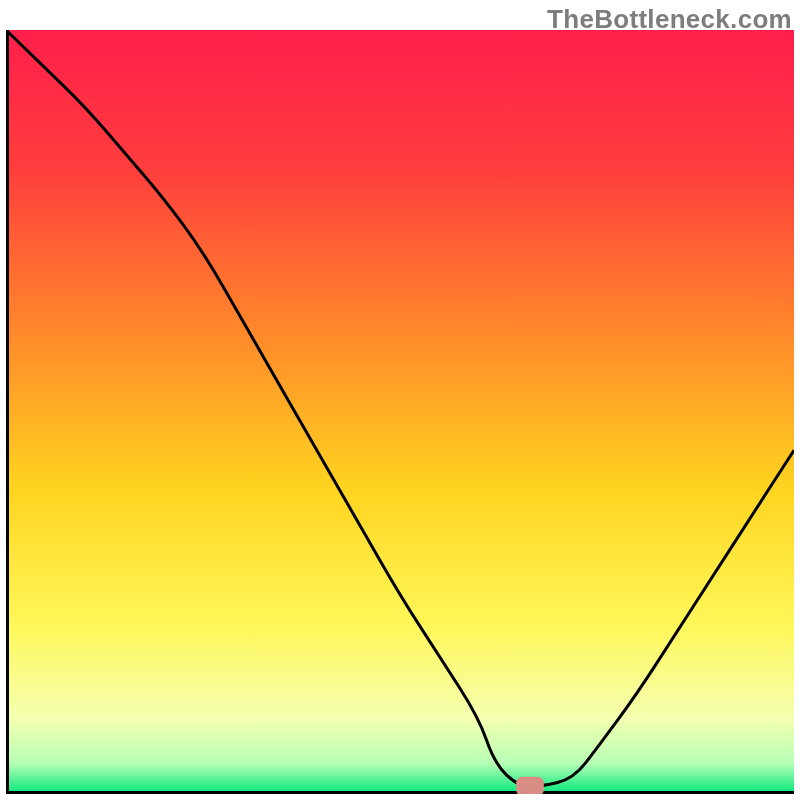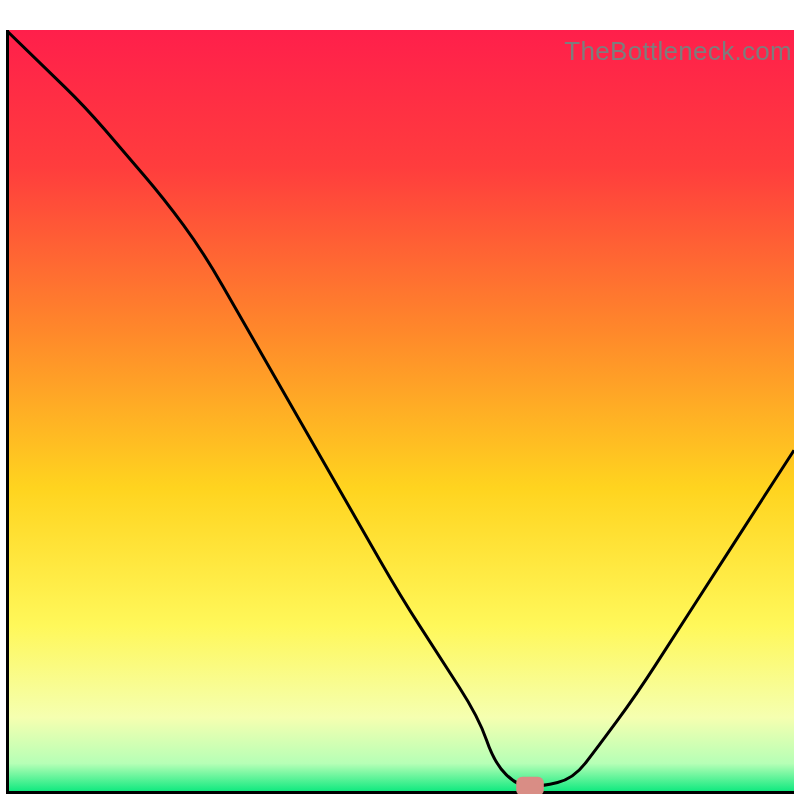--- a/index.html
+++ b/index.html
@@ -15,24 +15,23 @@
     position: relative;
     width: 800px;
     height: 800px;
   }
   .watermark {
     position: absolute;
     top: 4px;
     right: 8px;
     color: #7d7d7d;
     font-size: 26px;
-    font-weight: 400;
+    font-weight: 700;
     letter-spacing: 0.3px;
     z-index: 10;
-    margin-top: 32px;
   }
   .plot-frame {
     position: absolute;
     left: 6px;
     top: 30px;
     width: 788px;
     height: 764px;
     box-sizing: border-box;
     border: 3px solid #000;
     border-top: none;

